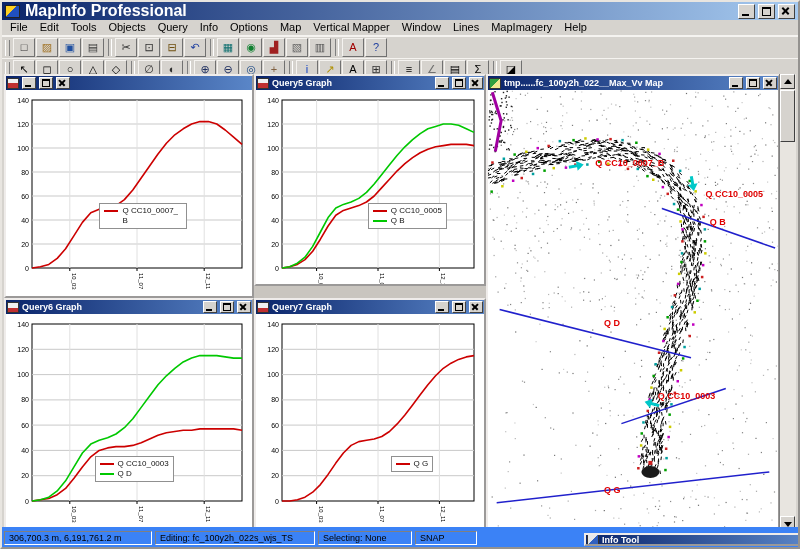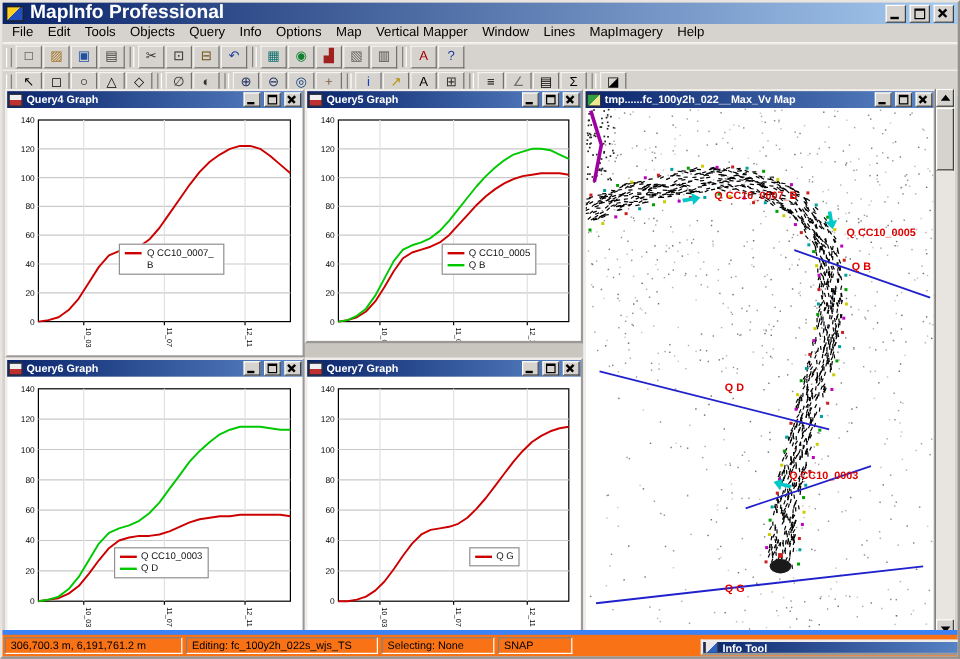--- a/index.html
+++ b/index.html
@@ -51,21 +51,21 @@
 
   
   .vscroll{position:absolute;right:0;top:0;bottom:0;width:16px;background:#e8e5e0;border-left:1px solid #808080}
   .sbtn{position:absolute;left:0;width:15px;height:15px;background:#d6d3ce;border:1px solid;border-color:#fff #404040 #404040 #fff;box-sizing:border-box}
   .sbtn.up{top:0}.sbtn.down{bottom:0}
   .sbtn.up::after{content:"";position:absolute;left:3px;top:4px;border-left:4px solid transparent;border-right:4px solid transparent;border-bottom:5px solid #000}
   .sbtn.down::after{content:"";position:absolute;left:3px;top:5px;border-left:4px solid transparent;border-right:4px solid transparent;border-top:5px solid #000}
   .sthumb{position:absolute;left:0;top:16px;width:15px;height:52px;background:#d6d3ce;border:1px solid;border-color:#fff #404040 #404040 #fff;box-sizing:border-box}
 
   
-  .statusbar{position:absolute;left:0;right:0;bottom:0;height:16px;background:#f97316;display:flex;align-items:center;padding:1px 2px;gap:3px;border-top:4px solid #3b82f6}
+  .statusbar{position:absolute;left:0;right:0;bottom:0;height:16px;background:#3b82f6;display:flex;align-items:center;padding:1px 2px;gap:3px;border-top:2px solid #3b82f6}
   .sb-panel{border:1px solid;border-color:#808080 #fff #fff #808080;height:12px;line-height:12px;font-size:9px;padding:0 4px;white-space:nowrap;overflow:hidden}
   .sb-coord{width:138px}.sb-edit{width:150px}.sb-sel{width:84px}.sb-snap{width:52px}
 
   .infotool{position:absolute;left:582px;bottom:1px;width:226px;height:13px;border:2px outset #efecea;box-sizing:border-box;z-index:60;background:#d6d3ce}
   .infotool .ctitle{height:100%}
 </style>
 </head>
 <body>
 
 <div id="app">
@@ -141,21 +141,20 @@
       <div class="tbtn" style="color: rgb(0, 0, 0);">Σ</div>
       <div class="tsep"></div>
       <div class="tbtn" style="color: rgb(0, 0, 0);">◪</div>
     </div>
 
   <div class="mdi">
 
     <div class="child" style="left:0;top:0;width:250px;height:224px">
       <div class="ctitle">
         <div class="cicon graph"></div>
-        <span class="ctext">Query4 Graph</span>
         <div class="cb min"></div>
         <div class="cb max"></div>
         <div class="cb close"></div>
       </div>
       <div class="chart-canvas"><svg width="246" height="206">
             <rect x="26" y="10" width="210" height="168" fill="#fff" stroke="#000"></rect>
             <text x="23" y="180.5" font-size="7" text-anchor="end" fill="#000">0</text>
             <line x1="26" x2="236" y1="154.0" y2="154.0" stroke="#c9c9c9"></line>
             <text x="23" y="156.5" font-size="7" text-anchor="end" fill="#000">20</text>
             <line x1="26" x2="236" y1="130.0" y2="130.0" stroke="#c9c9c9"></line>

